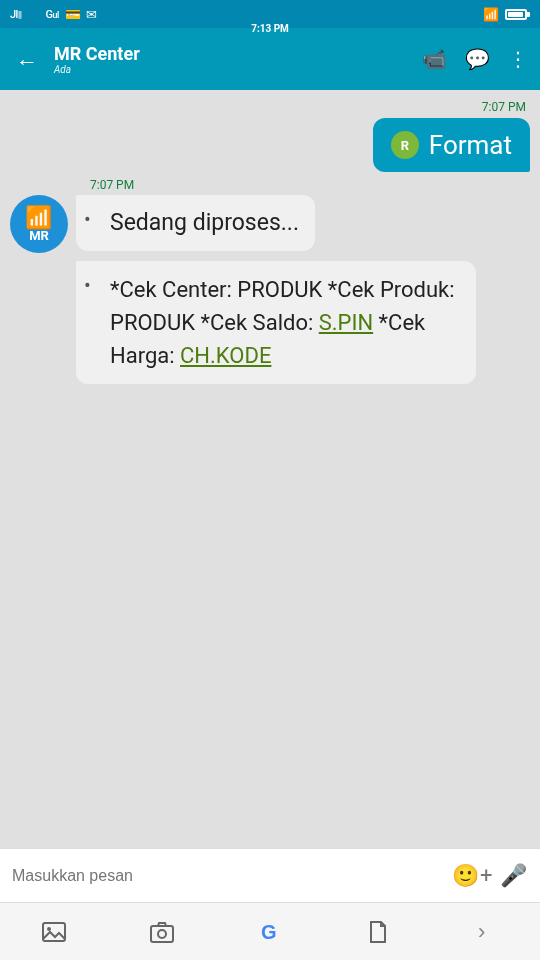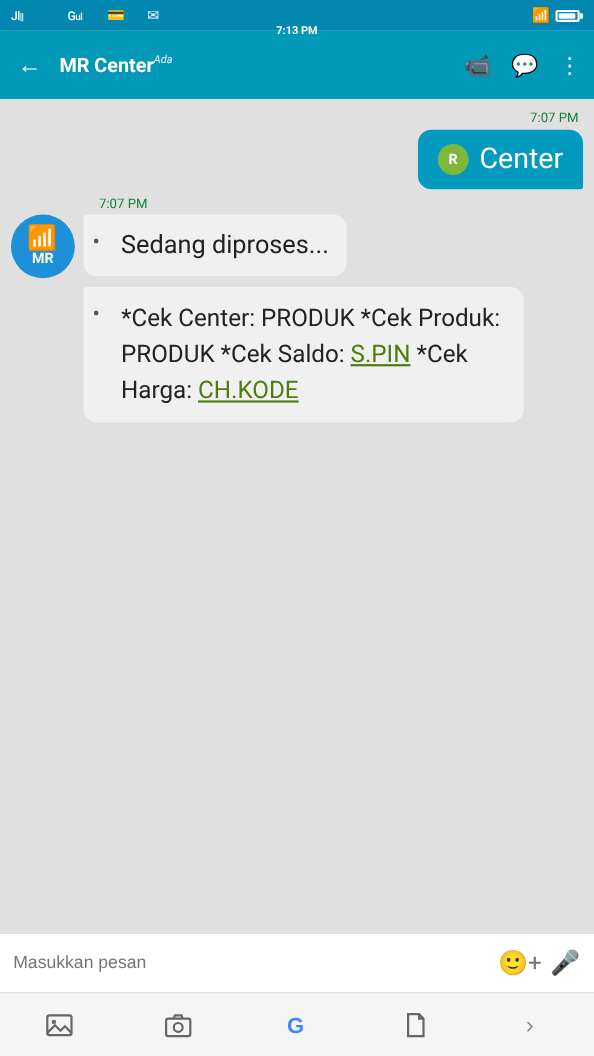--- a/index.html
+++ b/index.html
@@ -19,21 +19,21 @@
       background: #0288b0;
       color: white;
       height: 28px;
       display: flex;
       align-items: center;
       justify-content: space-between;
       padding: 0 10px;
       font-size: 12px;
       font-weight: 500;
     }
-    .status-left { display: flex; align-items: center; gap: 20px; }
+    .status-left { display: flex; align-items: center; gap: 4px; }
     .status-center { position: absolute; left: 50%; transform: translateX(-50%); font-size: 10px; font-weight: bold; margin-top: 29px; }
     .status-right { display: flex; align-items: center; gap: 5px; }
 
     
     .app-bar {
       background: #0299b8;
       height: 62px;
       display: flex;
       align-items: center;
       padding: 0 12px;
@@ -41,21 +41,21 @@
       color: white;
     }
     .app-bar-back {
       font-size: 22px;
       cursor: pointer;
       padding: 4px;
     }
     .app-bar-title {
       flex: 1;
       display: flex;
-      flex-direction: row;
+      flex-direction: column;
     }
     .app-bar-title-main {
       font-size: 18px;
       font-weight: bold;
     }
     .app-bar-title-sub {
       font-size: 10px;
       opacity: 0.9;
       font-style: italic;
     }
@@ -323,21 +323,21 @@
     <span class="app-bar-icon">⋮</span>
   </div>
 </div>
 
 <div class="chat-area">
 
   <div class="msg-time">7:07 PM</div>
   <div class="msg-sent">
     <div class="msg-sent-bubble">
       <div class="msg-sent-avatar">R</div>
-      <span class="msg-sent-text">Center</span>
+      <span class="msg-sent-text">Format</span>
     </div>
   </div>
 
   <div class="msg-time left">7:07 PM</div>
   <div class="msg-recv-row">
     <div class="msg-avatar">
       <span class="avatar-wifi">📶</span>
       <span class="avatar-text">MR</span>
     </div>
     <div class="msg-recv-bubble">

